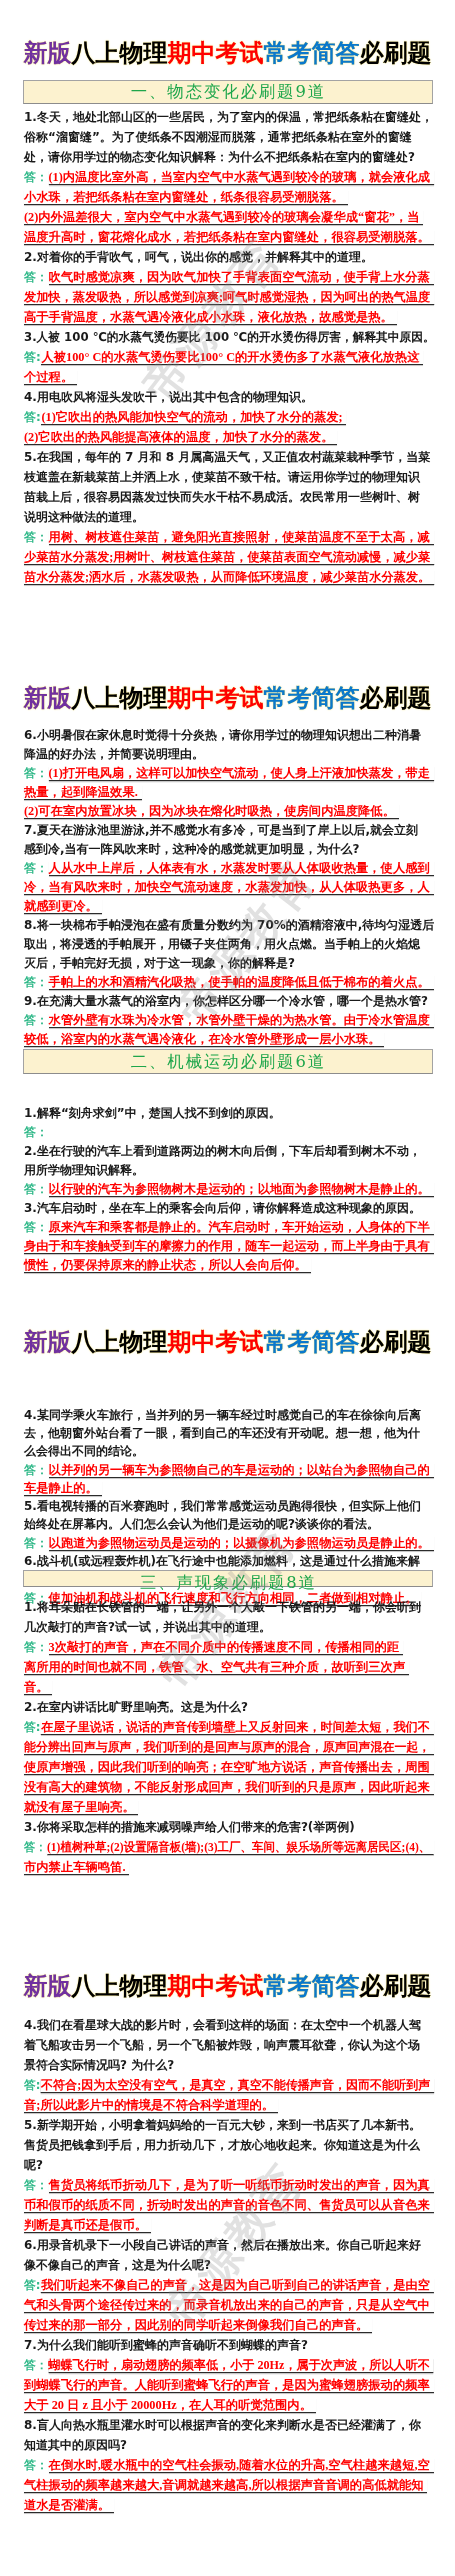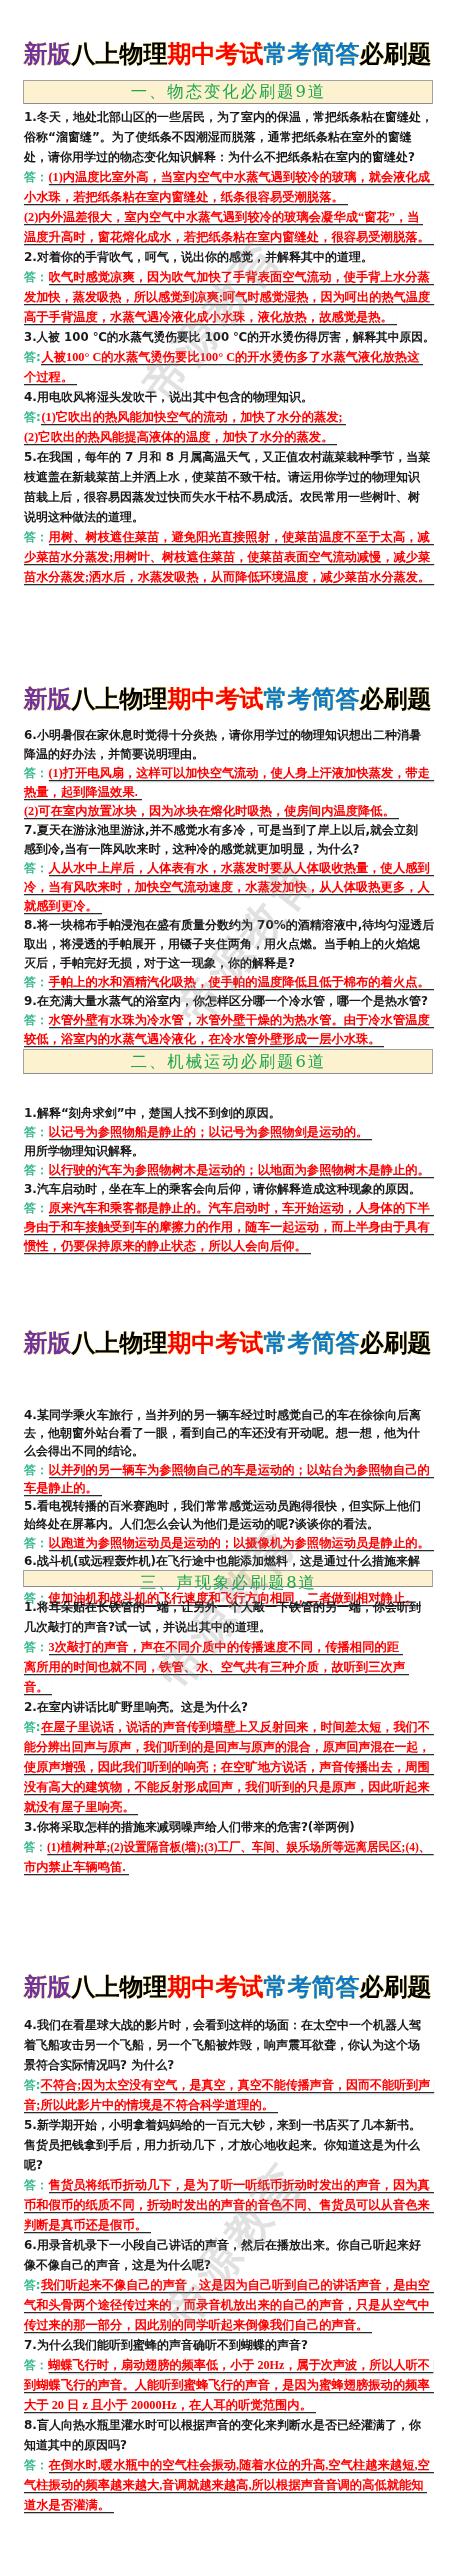--- a/index.html
+++ b/index.html
@@ -12,21 +12,21 @@
   }
   .title {
     position: absolute;
     left: 0;
     width: 455px;
     height: 29px;
     line-height: 29px;
     margin: 0;
     text-align: center;
     white-space: nowrap;
-    font-family: Liberation Sans, sans-serif;
+    font-family: Liberation Serif, serif;
     font-weight: bold;
     font-size: 24px;
     letter-spacing: 0;
     text-shadow: 0 0 1.9px #f7e98e, 0 0 0.6px #efdc6a;
   }
   .sec {
     position: absolute;
     left: 23.4px;
     width: 410px;
     box-sizing: border-box;
@@ -248,21 +248,23 @@
           <span class="at">较低，浴室内的水蒸气遇冷液化，在冷水管外壁形成一层小水珠。</span>
         </div>
       </div>
     <div class="sec" style="top:1049px;height:25px;line-height:23px">二、机械运动必刷题6道</div>
     <div class="seg" style="top:1104px;--lh:19px">
         <div class="ln q">
           <span class="qt">1.解释“刻舟求剑”中，楚国人找不到剑的原因。</span>
         </div>
         <div class="ln a">
           <span class="lbl">答：</span>
-          <span class="at">以记号为参照物船是静止的；以记号为参照物剑是运动的。</span>
+        </div>
+        <div class="ln q">
+          <span class="qt">2.坐在行驶的汽车上看到道路两边的树木向后倒，下车后却看到树木不动，</span>
         </div>
         <div class="ln q">
           <span class="qt">用所学物理知识解释。</span>
         </div>
         <div class="ln a">
           <span class="lbl">答：</span>
           <span class="at">以行驶的汽车为参照物树木是运动的；以地面为参照物树木是静止的。</span>
         </div>
         <div class="ln q">
           <span class="qt">3.汽车启动时，坐在车上的乘客会向后仰，请你解释造成这种现象的原因。</span>

